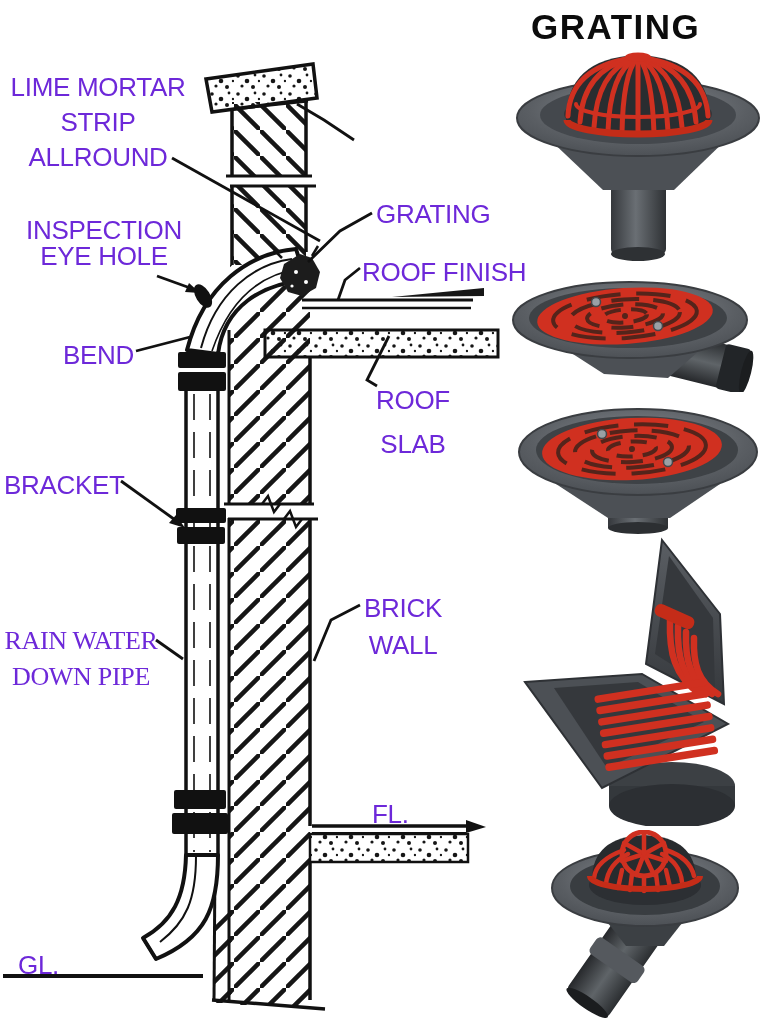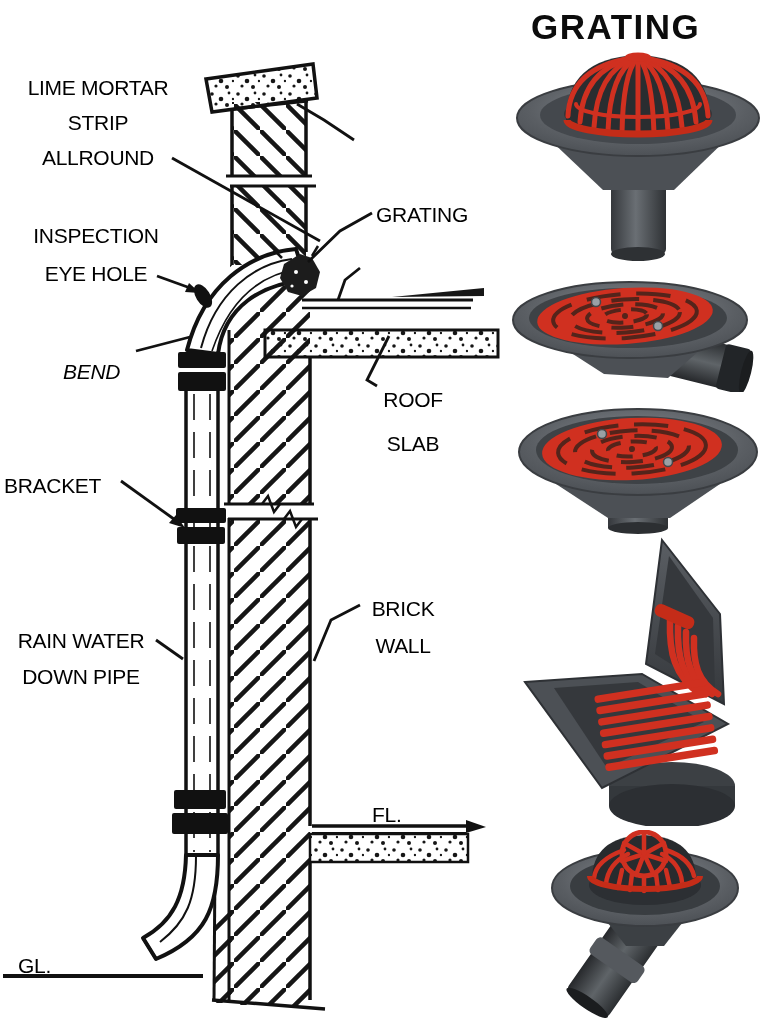--- a/index.html
+++ b/index.html
@@ -1,19 +1,19 @@
 <!DOCTYPE html>
 <html><head>
 <meta charset="utf-8">
 <style>
   html,body{margin:0;padding:0;background:#fff;}
   .page{position:relative;width:768px;height:1024px;background:#fff;overflow:hidden;
         font-family:"Liberation Sans",sans-serif;color:#111;}
   .page svg{position:absolute;}
-  .lbl{position:absolute;font-size:21px;line-height:35px;color:#000000;
+  .lbl{position:absolute;font-size:26px;line-height:35px;color:#6d28d9;
        white-space:pre-line;text-align:center;letter-spacing:-0.3px;}
   .lbl.single{white-space:nowrap;}
   .title{position:absolute;left:531px;top:7px;font-size:35px;font-weight:bold;
          letter-spacing:1.5px;color:#0c0c0c;white-space:nowrap;}
 </style>
 </head>
 <body>
 
 <div class="page">
 
@@ -147,29 +147,30 @@
       <path d="M156,640 L183,659"></path>
     </g>
     <polygon points="200,293 185,292 189,283" fill="#111"></polygon>
     <polygon points="185,528 169,523 176,515" fill="#111"></polygon>
   </svg>
 
   <div class="lbl" style="left:8px;top:70px;width:180px;">LIME MORTAR
 STRIP
 ALLROUND</div>
   <div class="lbl single" style="left:376px;top:197px;">GRATING</div>
-  <div class="lbl" style="left:16px;top:217px;width:160px;line-height:38px;">INSPECTION
+  <div class="lbl" style="left:24px;top:217px;width:160px;line-height:26px;">INSPECTION
 EYE HOLE</div>
-  <div class="lbl single" style="left:63px;top:354px;font-style:italic;">BEND</div>
+  <div class="lbl single" style="left:362px;top:255px;">ROOF FINISH</div>
+  <div class="lbl single" style="left:63px;top:338px;">BEND</div>
   <div class="lbl" style="left:368px;top:378px;width:90px;line-height:44px;">ROOF
 SLAB</div>
   <div class="lbl single" style="left:4px;top:468px;">BRACKET</div>
   <div class="lbl" style="left:359px;top:590px;width:88px;line-height:37px;">BRICK
 WALL</div>
-  <div class="lbl" style="left:0px;top:623px;width:162px;line-height:36px;">RAIN WATER
+  <div class="lbl" style="left:0px;top:623px;width:162px;line-height:36px;font-family:Liberation Serif, serif;">RAIN WATER
 DOWN PIPE</div>
   <div class="lbl single" style="left:372px;top:797px;text-align:center;">FL.</div>
   <div class="lbl single" style="left:18px;top:948px;text-align:center;">GL.</div>
 
   <div class="title">GRATING</div>
 
   <svg style="left:510px;top:48px;width:256px;height:218px" viewBox="0 0 256 218">
     <rect x="101" y="120" width="55" height="86" rx="5" fill="url(#gPipeV)"></rect>
     <ellipse cx="128" cy="206" rx="27" ry="7" fill="#2e3134"></ellipse>
     <polygon points="36,88 220,88 164,142 93,142" fill="#4c5055"></polygon>

